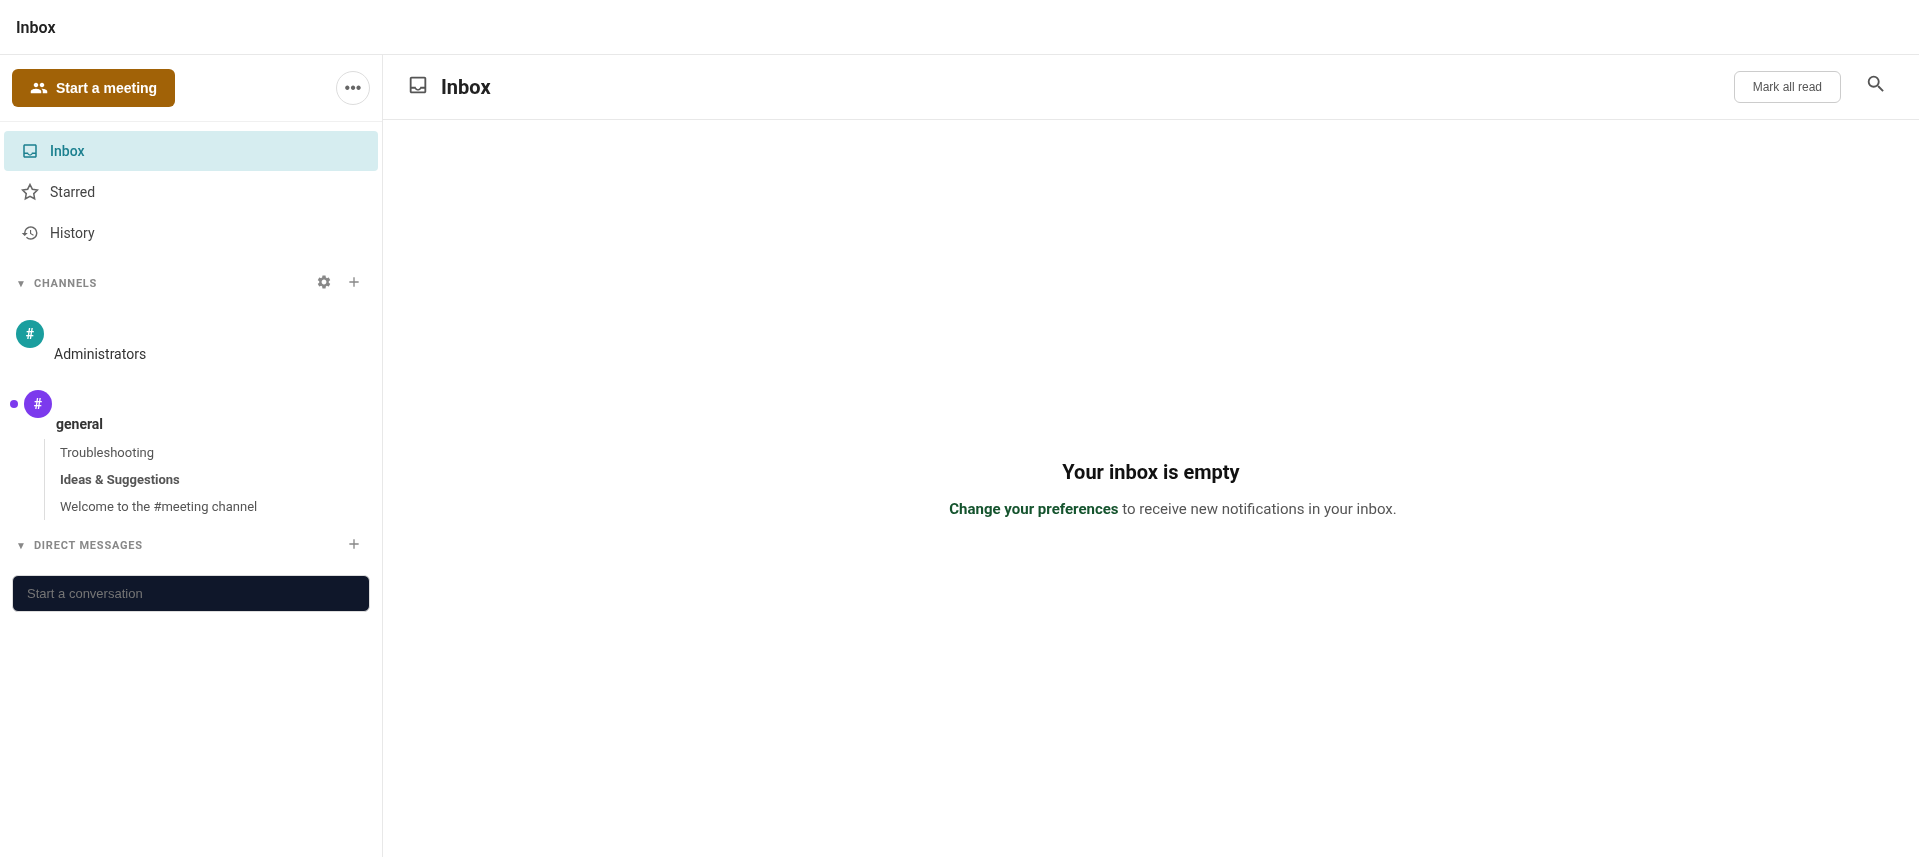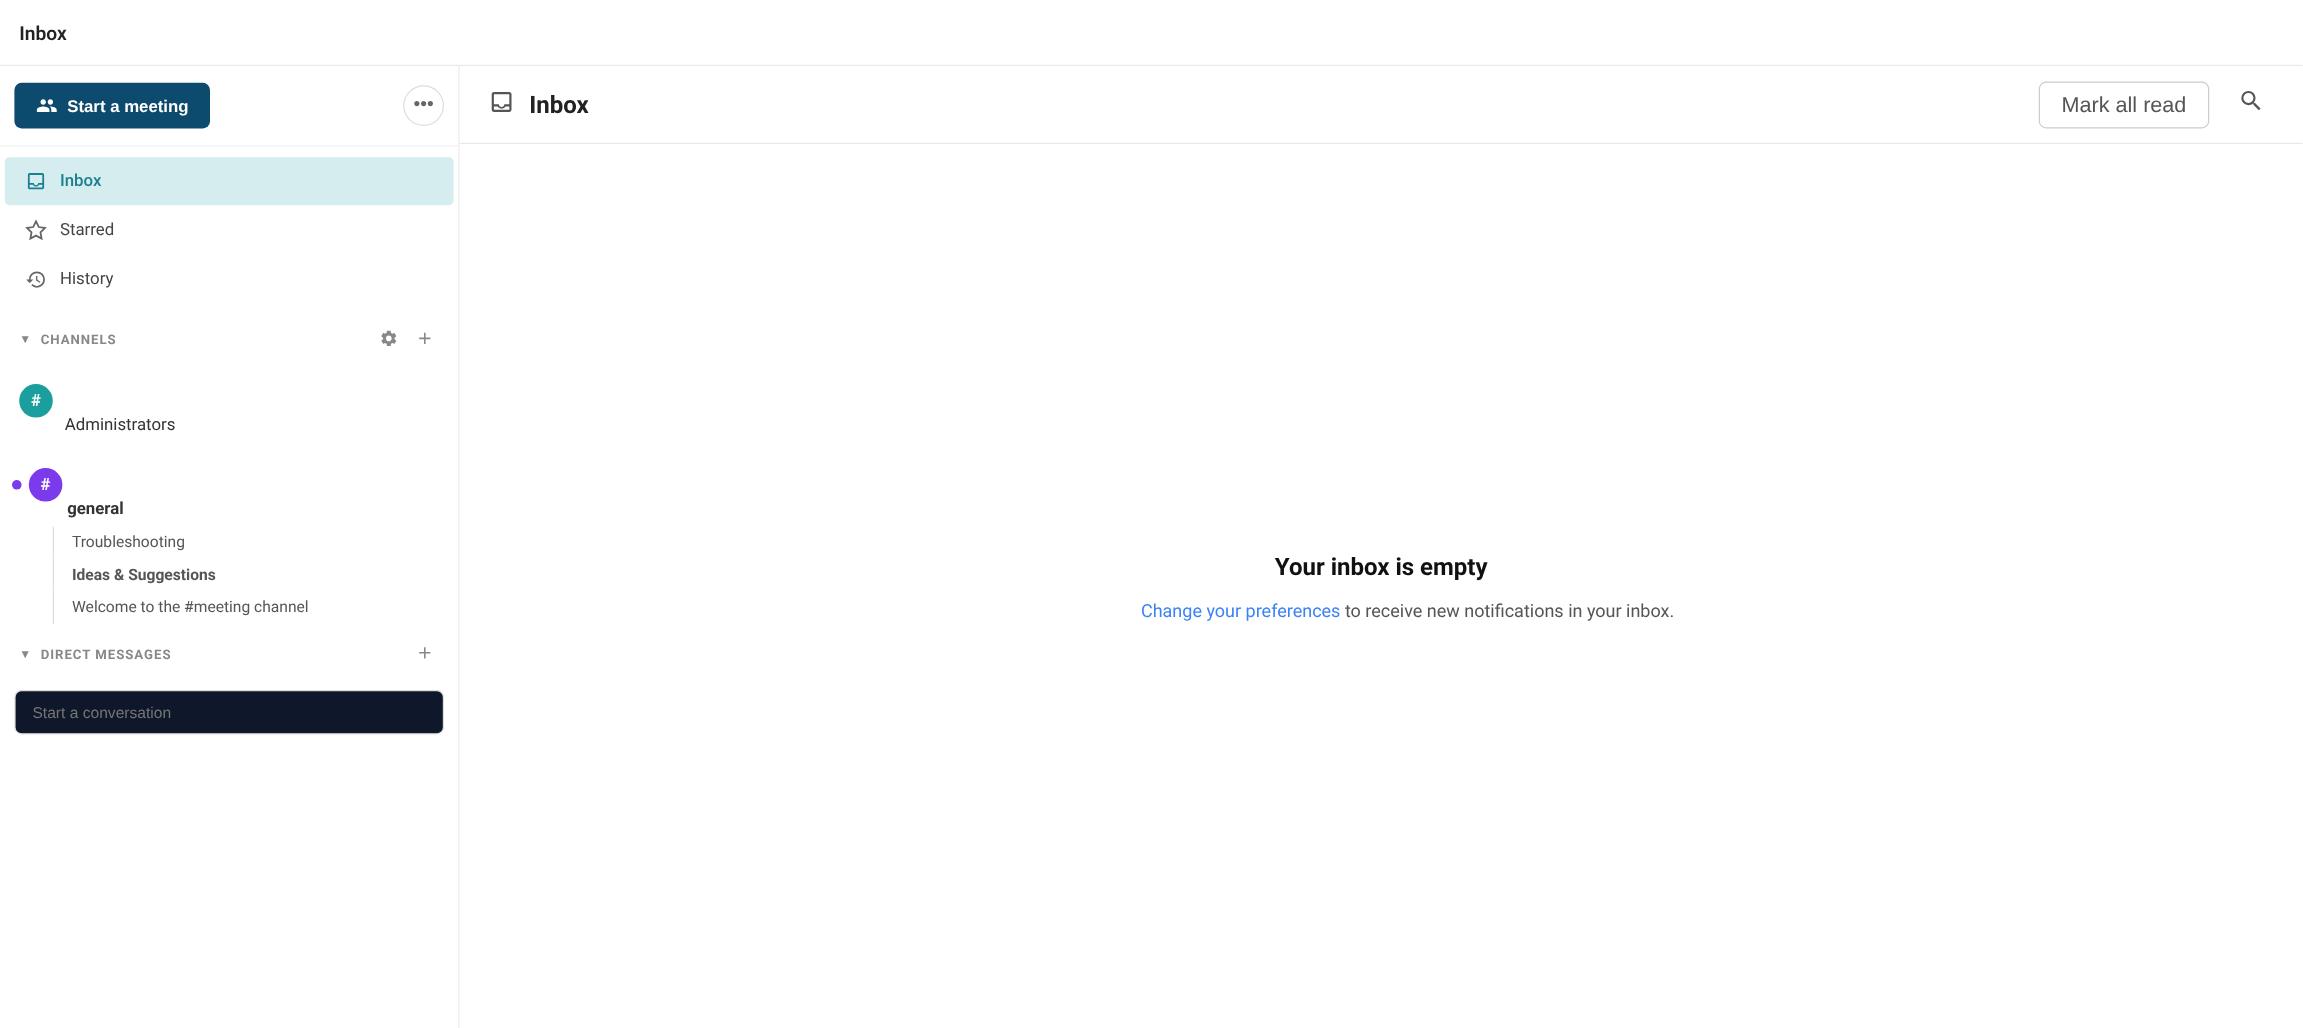--- a/index.html
+++ b/index.html
@@ -49,21 +49,21 @@
       align-items: center;
       justify-content: space-between;
       padding: 14px 12px;
       border-bottom: 1px solid #f0f0f0;
     }
 
     .start-meeting-btn {
       display: flex;
       align-items: center;
       gap: 8px;
-      background: #0c4a6e;
+      background: #a16207;
       color: #fff;
       border: none;
       border-radius: 6px;
       padding: 10px 18px;
       font-size: 14px;
       font-weight: 600;
       cursor: pointer;
     }
 
     .more-options-btn {
@@ -269,21 +269,21 @@
       display: flex;
       align-items: center;
       gap: 16px;
     }
 
     .mark-all-read-btn {
       background: none;
       border: 1px solid #ccc;
       border-radius: 6px;
       padding: 8px 18px;
-      font-size: 18px;
+      font-size: 12px;
       color: #555;
       cursor: pointer;
     }
 
     .search-btn {
       background: none;
       border: none;
       cursor: pointer;
       color: #555;
       font-size: 22px;
@@ -307,22 +307,22 @@
       font-weight: 700;
       color: #111;
     }
 
     .empty-state-desc {
       font-size: 15px;
       color: #555;
     }
 
     .empty-state-link {
-      color: #3b82f6;
-      font-weight: 400;
+      color: #14532d;
+      font-weight: 700;
       cursor: pointer;
       text-decoration: none;
       margin-left: 44px;
     }
 
     
     .chevron-icon {
       font-size: 10px;
       color: #888;
       margin-right: 4px;

